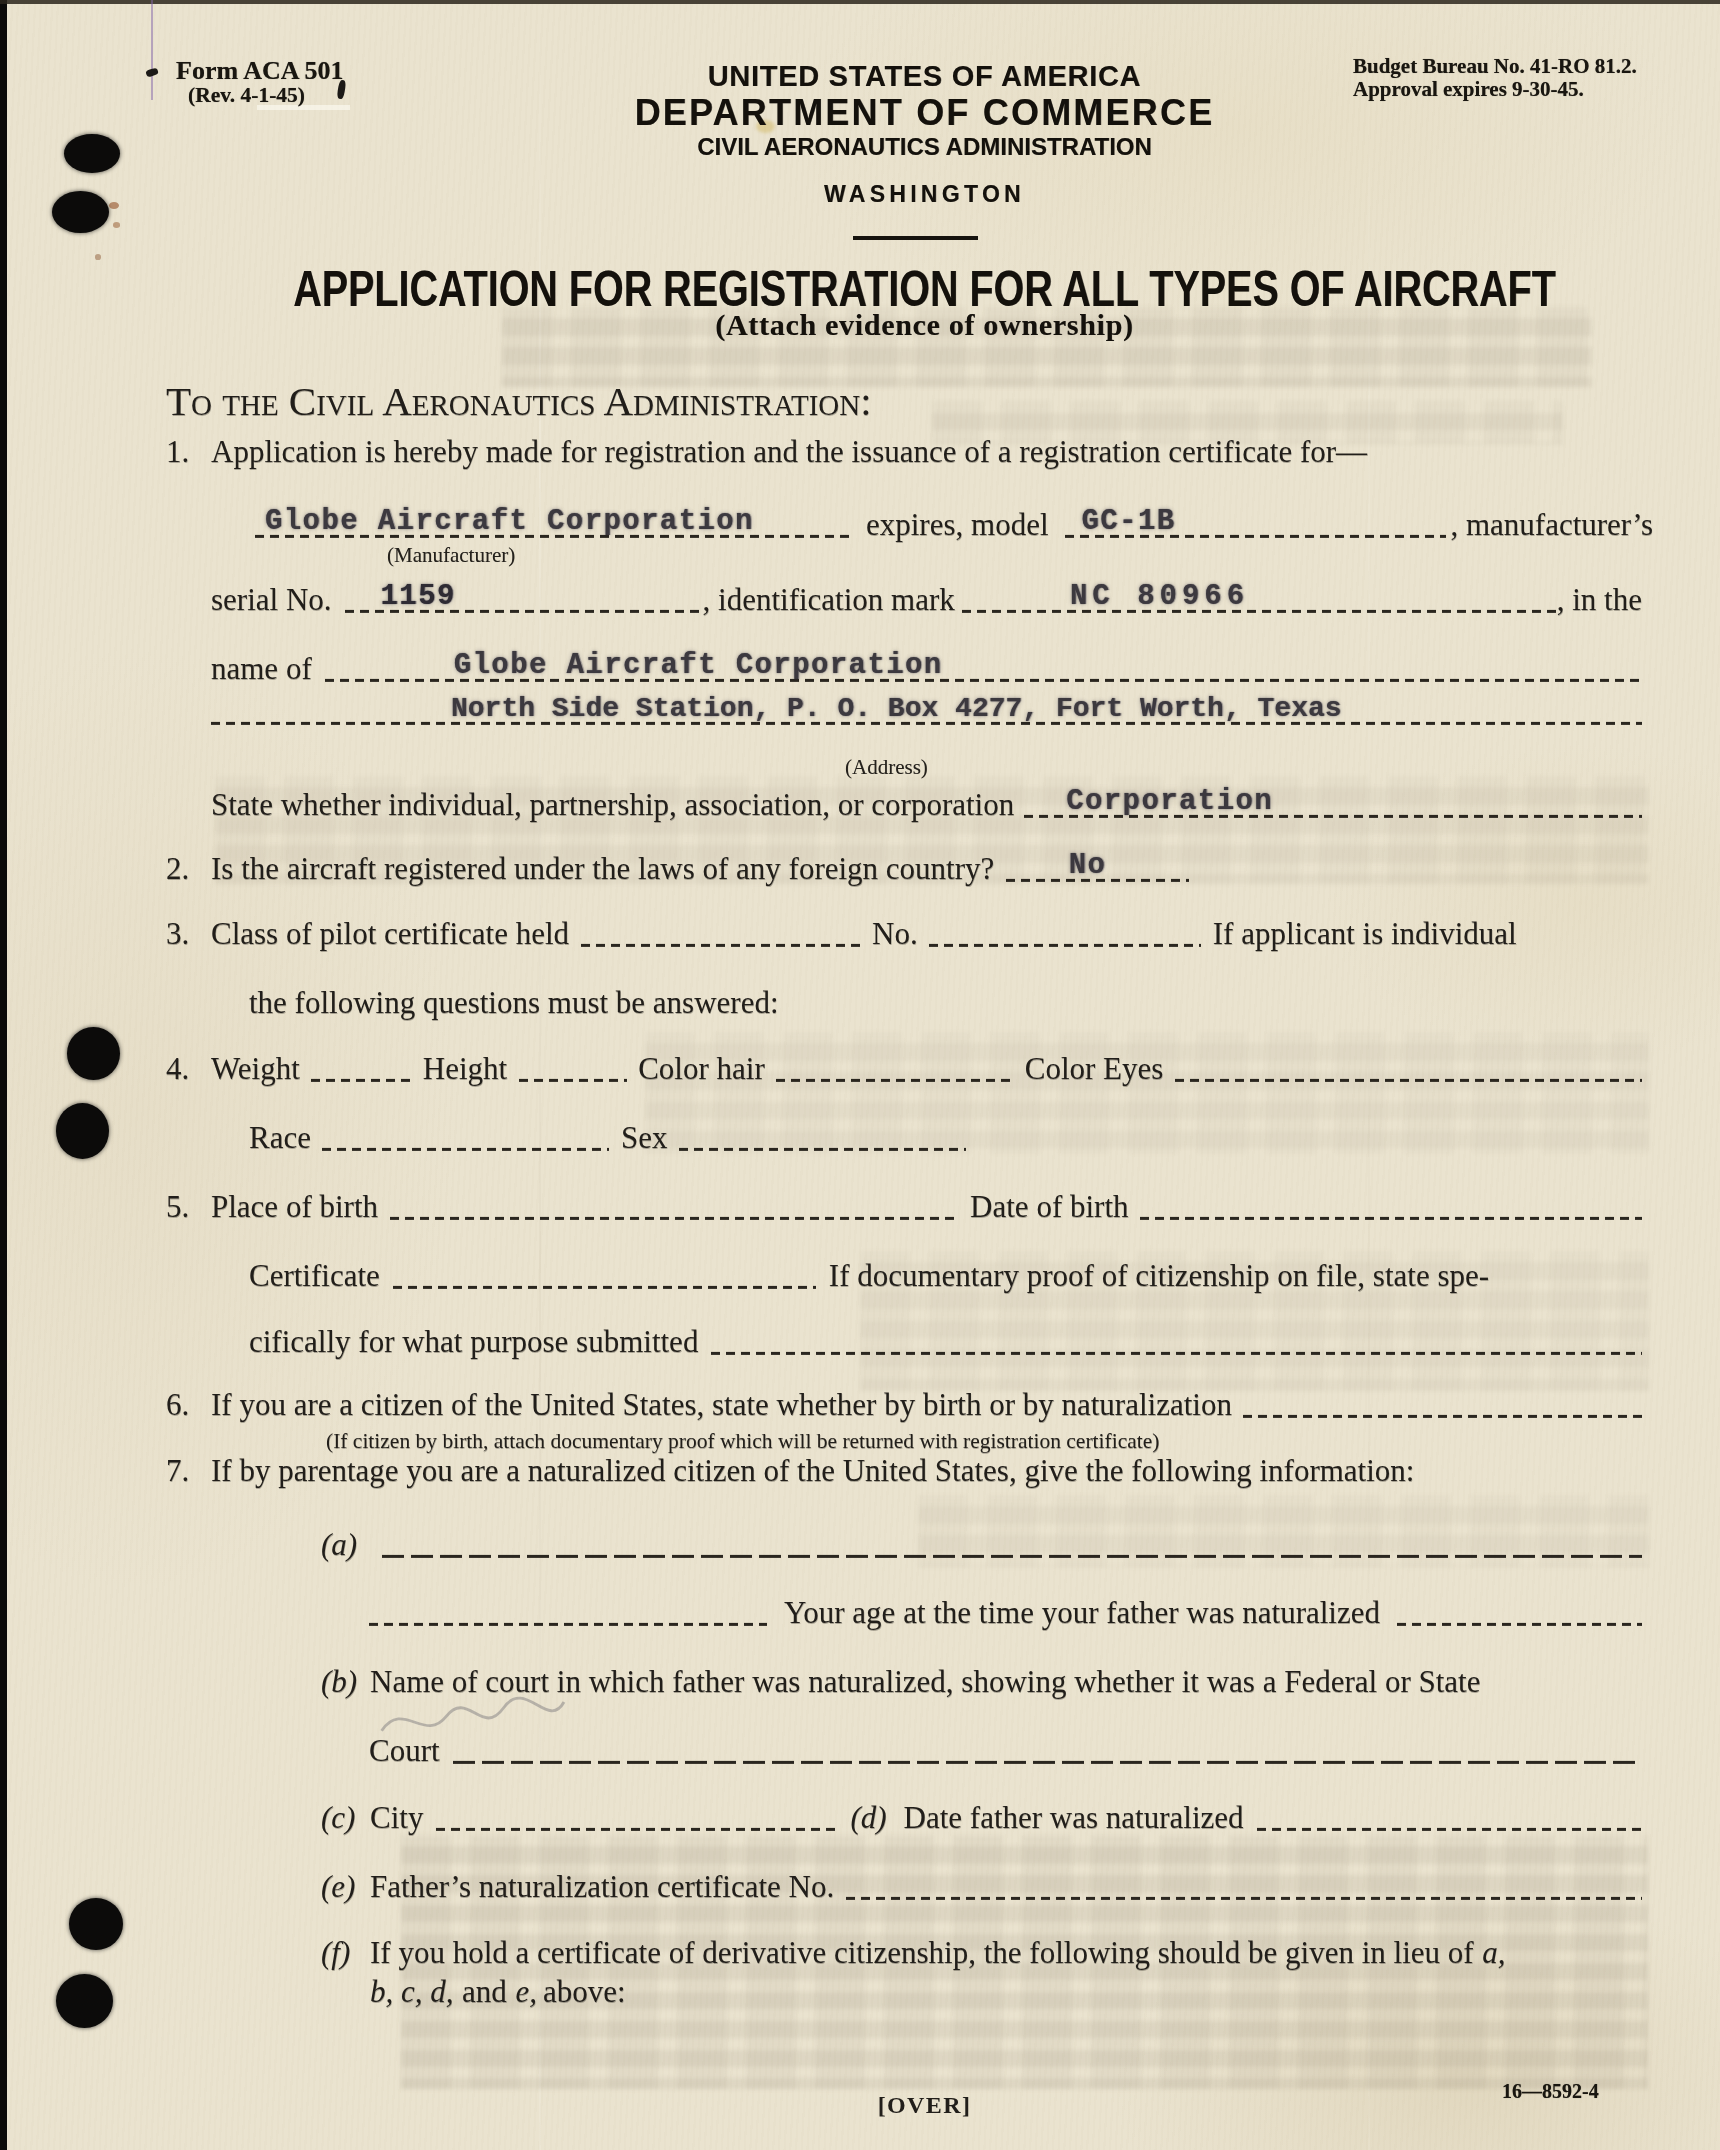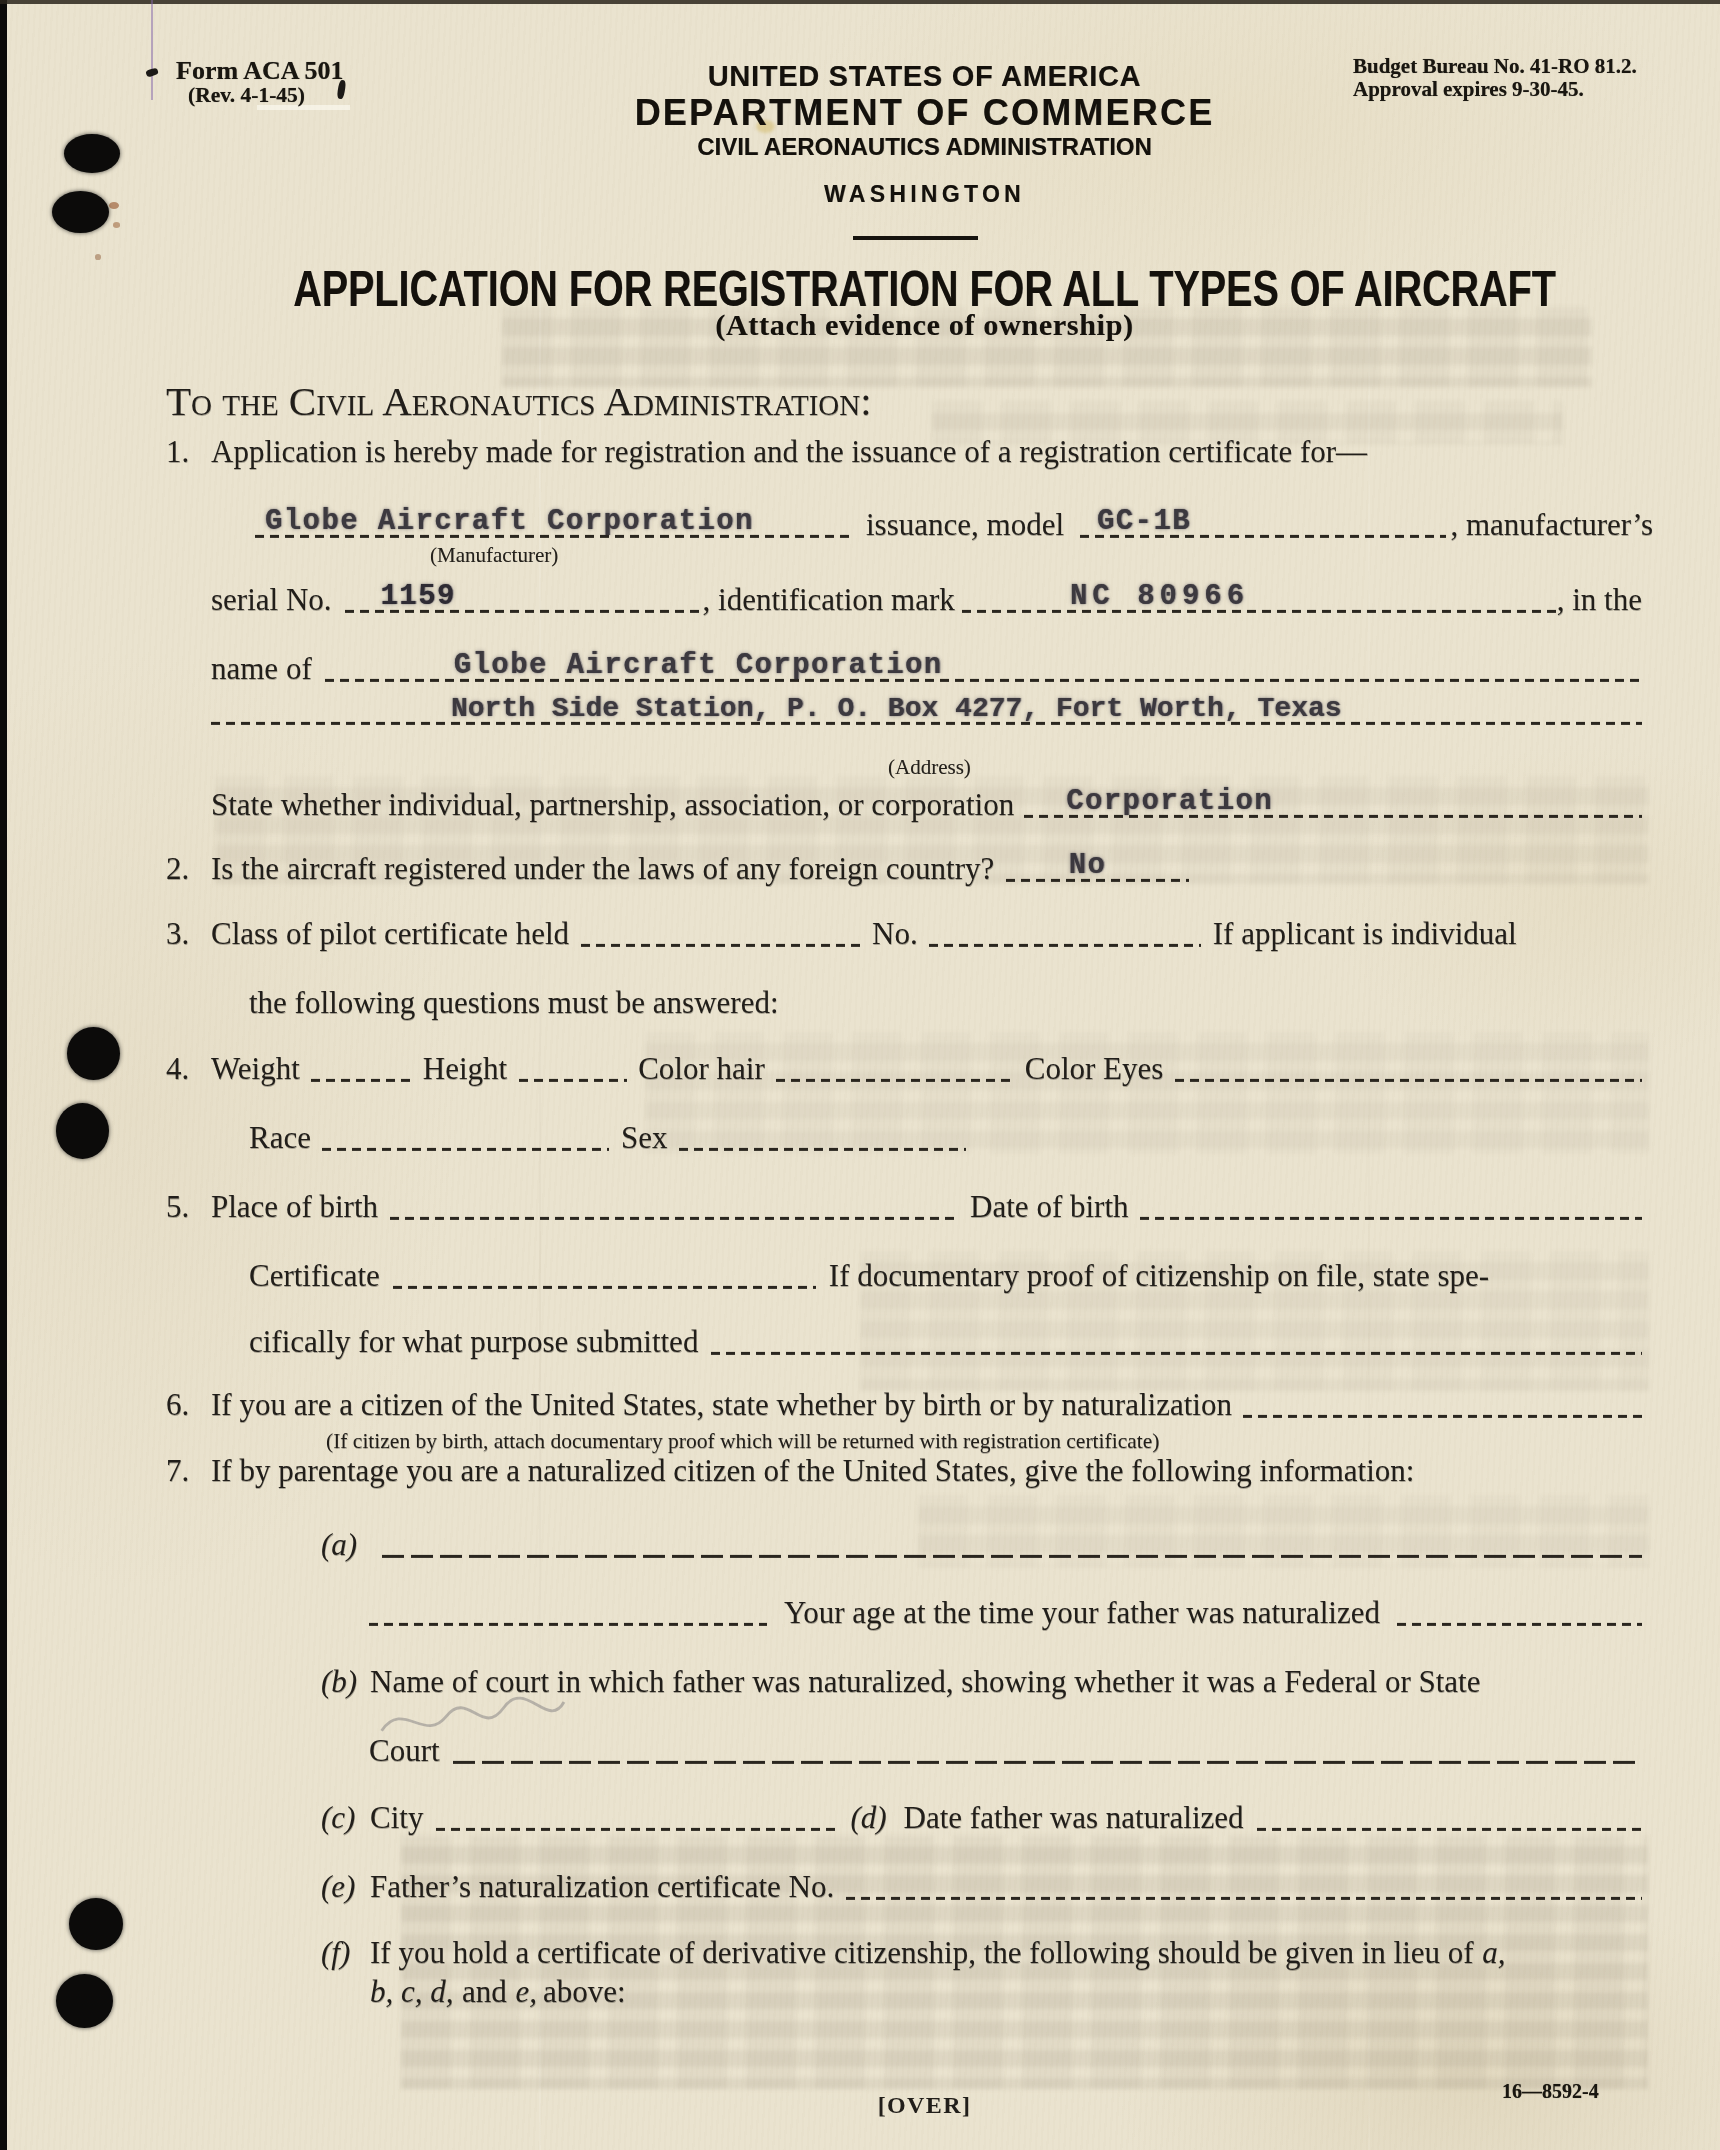--- a/index.html
+++ b/index.html
@@ -19,21 +19,21 @@
      background:repeating-linear-gradient(90deg,#2a261f 0 9.3px,rgba(42,38,31,0) 9.3px 15px);
      transform:translateY(2.9px);}
   .blank.ld{background:repeating-linear-gradient(90deg,#2a261f 0 22px,rgba(42,38,31,0) 22px 29px);}
   .blank.fx{flex:1 1 auto;}
   .typed{position:absolute;bottom:2.2px;font:700 29px/1 "Liberation Mono","DejaVu Sans Mono",monospace;
      letter-spacing:1.4px;color:#2e2b33;white-space:nowrap;
      text-shadow:0 0 1.4px rgba(46,43,58,.75),0 0 5px rgba(46,43,58,.30),1.1px 0.4px 0 rgba(46,43,58,.25);
      filter:blur(0.3px);}
   .typed.heavy{filter:blur(0.6px);opacity:.92;}
   .cap{position:absolute;font:21px/1 "Liberation Serif",serif;color:#24211c;white-space:nowrap;
-     text-shadow:0.3px 0.4px 0 rgba(32,28,22,.3);margin-left:43px;}
+     text-shadow:0.3px 0.4px 0 rgba(32,28,22,.3);}
   .it{font-style:italic;}
   .stamp{position:absolute;font-family:"Liberation Serif",serif;font-weight:700;color:#191610;white-space:nowrap;
      text-shadow:0 0 0.7px rgba(20,16,8,.6);}
   .hline{position:absolute;font-family:"Liberation Sans",sans-serif;font-weight:700;color:#14110c;
      left:172px;width:1505px;text-align:center;white-space:nowrap;text-shadow:0.4px 0.4px 0 rgba(18,14,8,.45);}
   .hole{position:absolute;background:#0c0b0a;border-radius:50%;box-shadow:0 0 4.3px rgba(10,10,10,.7);}
   .bleed{position:absolute;filter:blur(2.2px);pointer-events:none;
      background-image:
        repeating-linear-gradient(180deg, rgba(112,102,84,0) 0 11.5px, rgba(112,102,84,.18) 11.5px 29px),
        repeating-linear-gradient(90deg, rgba(112,102,84,.12) 0 50px, rgba(112,102,84,0) 50px 69px);}
@@ -100,21 +100,21 @@
 
   <div class="r" style="top:433px;left:166px;right:79px">
     <span class="num">1.</span>
     <span>Application is hereby made for registration and the issuance of a registration certificate for—</span>
   </div>
 
   <div class="r" style="top:506px;left:255px;right:68px">
     <span class="blank" style="width:595px">
       <span class="typed heavy" style="left:10px">Globe Aircraft Corporation</span>
     </span>
-    <span style="margin:0 16px">issuance, model</span>
+    <span style="margin:0 16px">expires, model</span>
     <span class="blank fx">
       <span class="typed heavy" style="left:17px">GC-1B</span>
     </span>
     <span style="margin-left:4.3px">, manufacturer’s</span>
   </div>
   <div class="cap" style="left:387px;top:545px">(Manufacturer)</div>
 
   <div class="r" style="top:581px;left:211px;right:79px">
     <span>serial No.</span>
     <span class="blank" style="width:358px;margin-left:13px">

